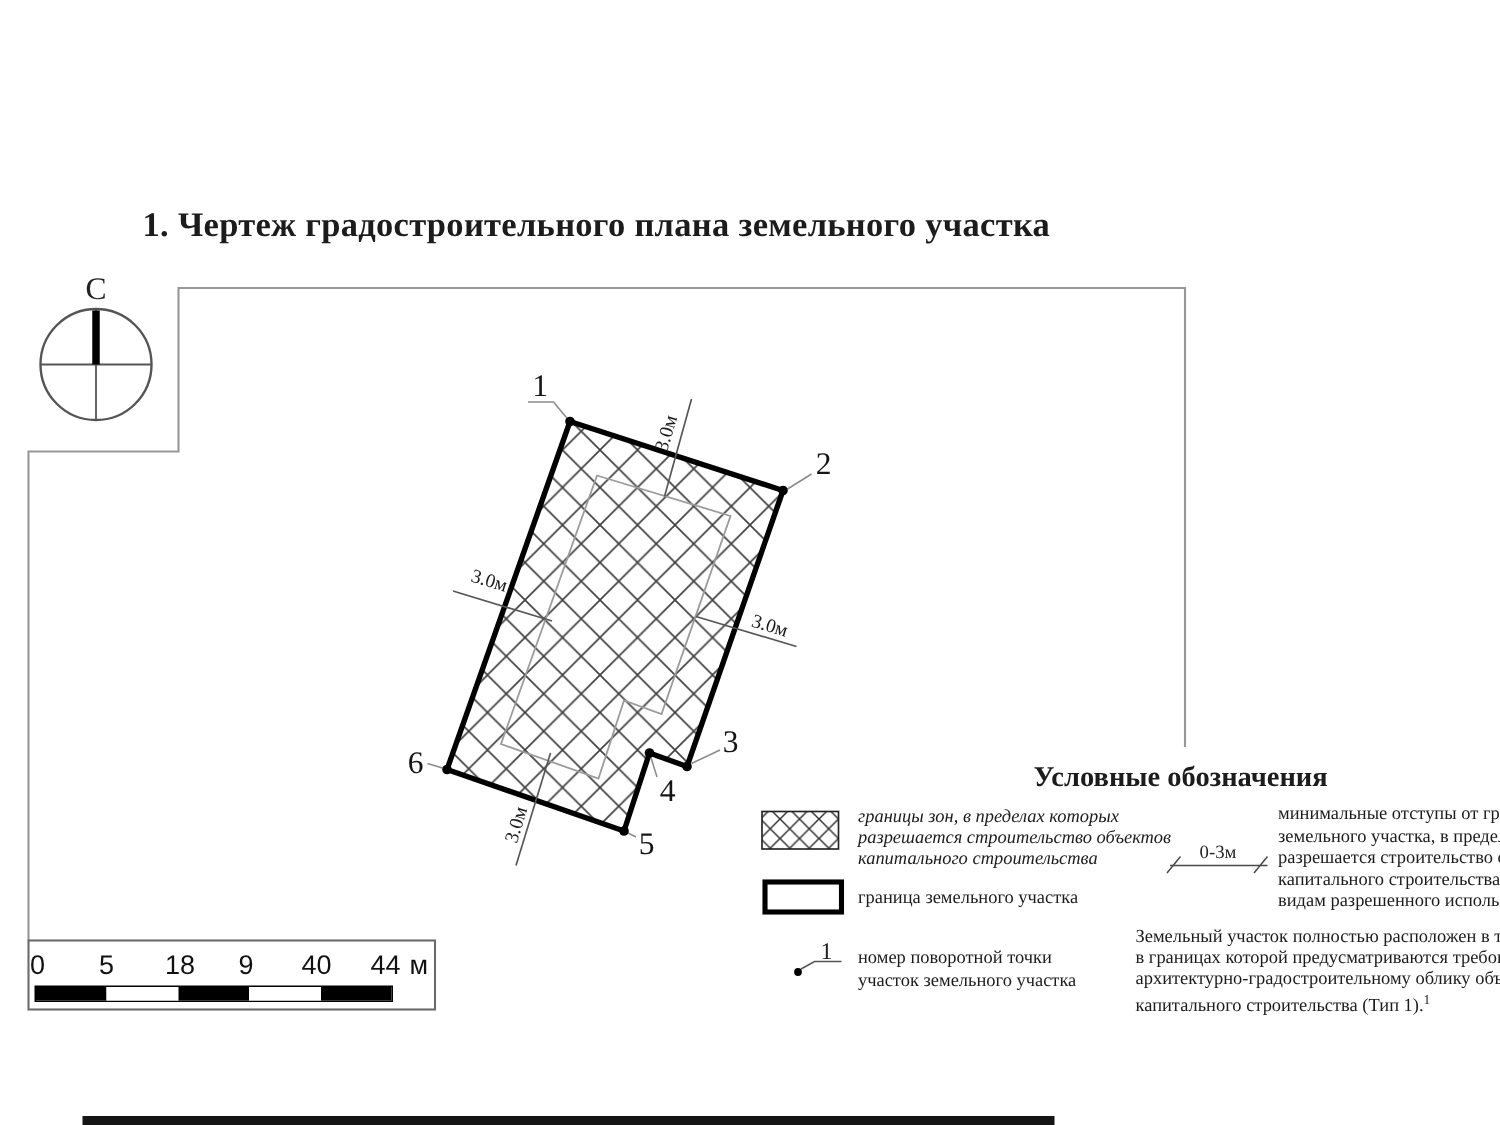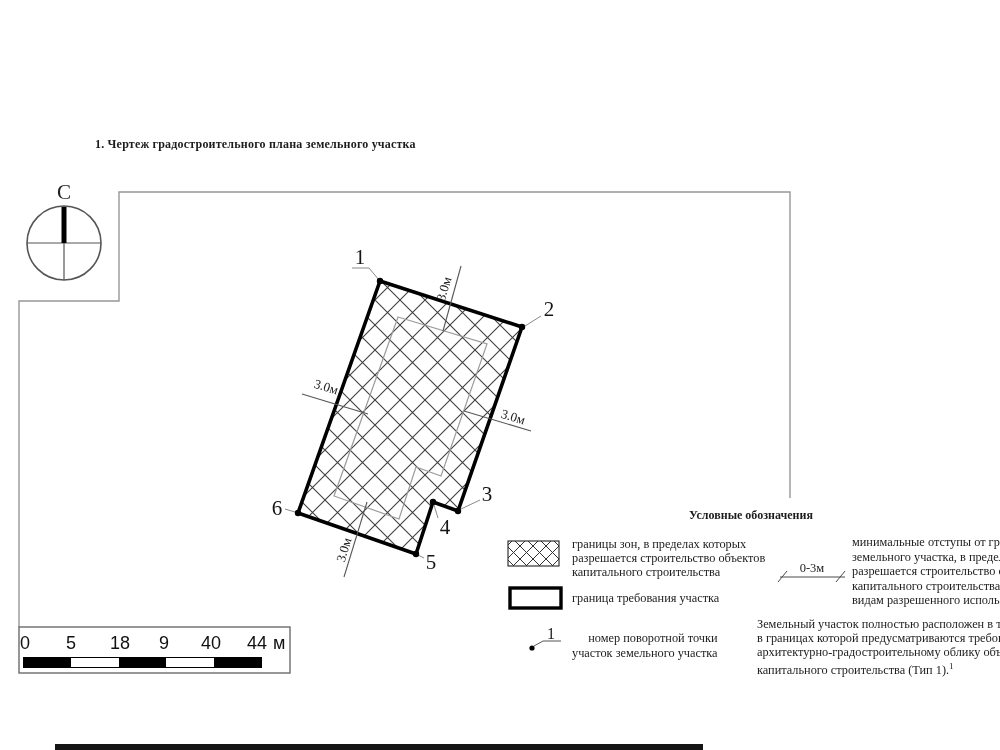--- a/index.html
+++ b/index.html
@@ -3,29 +3,29 @@
 <meta charset="utf-8">
 <style>
   html,body{margin:0;padding:0;}
   body{
     width:1000px;height:750px;position:relative;overflow:hidden;
     background:#ffffff;color:#1c1c1c;
     font-family:"Liberation Serif", serif;
   }
   .abs{position:absolute;}
   #page-title{
-    left:95px;top:137px;font-size:12px;font-weight:bold;letter-spacing:.2px;
+    left:95px;top:137px;font-size:23px;font-weight:bold;letter-spacing:.2px;
     white-space:nowrap;
   }
   #plan-svg{left:0;top:0;}
   .txt-line{white-space:nowrap;line-height:14.2px;font-size:12.3px;}
-  .legend-title{left:689px;top:508px;font-size:12px;font-weight:bold;white-space:nowrap;}
-  .legend-text-1{left:572px;top:537px;}
+  .legend-title{left:689px;top:508px;font-size:19px;font-weight:bold;white-space:nowrap;}
+  .legend-text-1{left:572px;top:537px;font-style:italic;}
   .legend-text-2{left:572px;top:591px;}
-  .legend-text-3{left:572px;top:631px;text-align:right;}
+  .legend-text-3{left:572px;top:631px;}
   .legend-text-3 .txt-line{line-height:15px;}
   .legend-text-4{left:852px;top:535px;}
   .legend-text-4 .txt-line{line-height:14.6px;}
   .note-paragraph{left:757px;top:617px;}
   .note-paragraph .txt-line{line-height:14.1px;}
   sup{font-size:9px;}
   
   .scale-num{
     top:633px;font-family:"Liberation Sans", sans-serif;font-size:18px;color:#111;
     transform:translateX(-50%);white-space:nowrap;
@@ -148,21 +148,21 @@
 
 <div class="abs legend-title">Условные обозначения</div>
 
 <div class="abs legend-text-1">
   <div class="txt-line">границы зон, в пределах которых</div>
   <div class="txt-line">разрешается строительство объектов</div>
   <div class="txt-line">капитального строительства</div>
 </div>
 
 <div class="abs legend-text-2">
-  <div class="txt-line">граница требования участка</div>
+  <div class="txt-line">граница земельного участка</div>
 </div>
 
 <div class="abs legend-text-3">
   <div class="txt-line">номер поворотной точки</div>
   <div class="txt-line">участок земельного участка</div>
 </div>
 
 <div class="abs legend-text-4">
   <div class="txt-line">минимальные отступы от границ</div>
   <div class="txt-line">земельного участка, в пределах</div>

